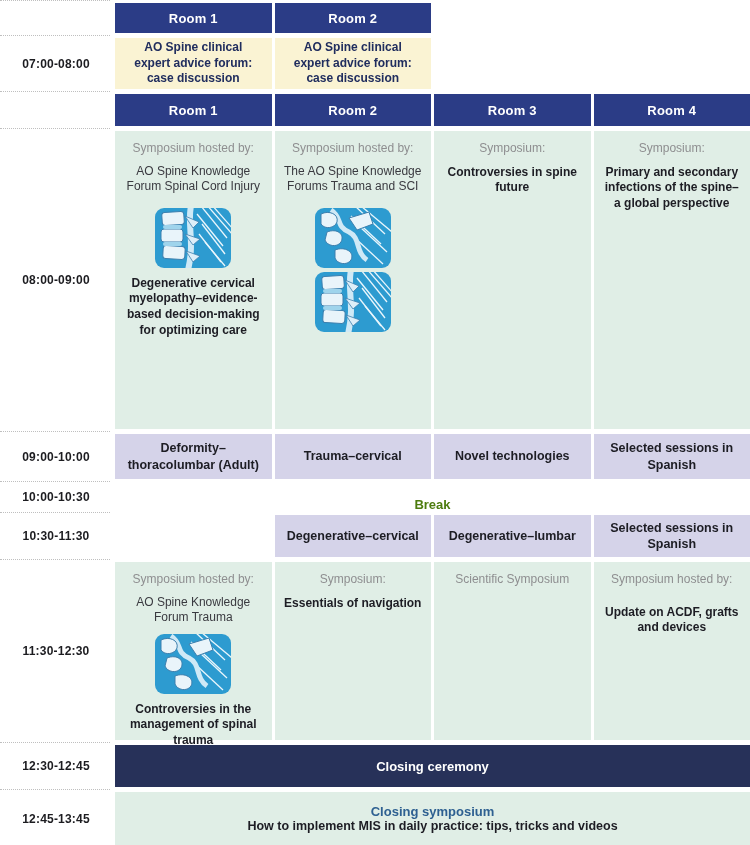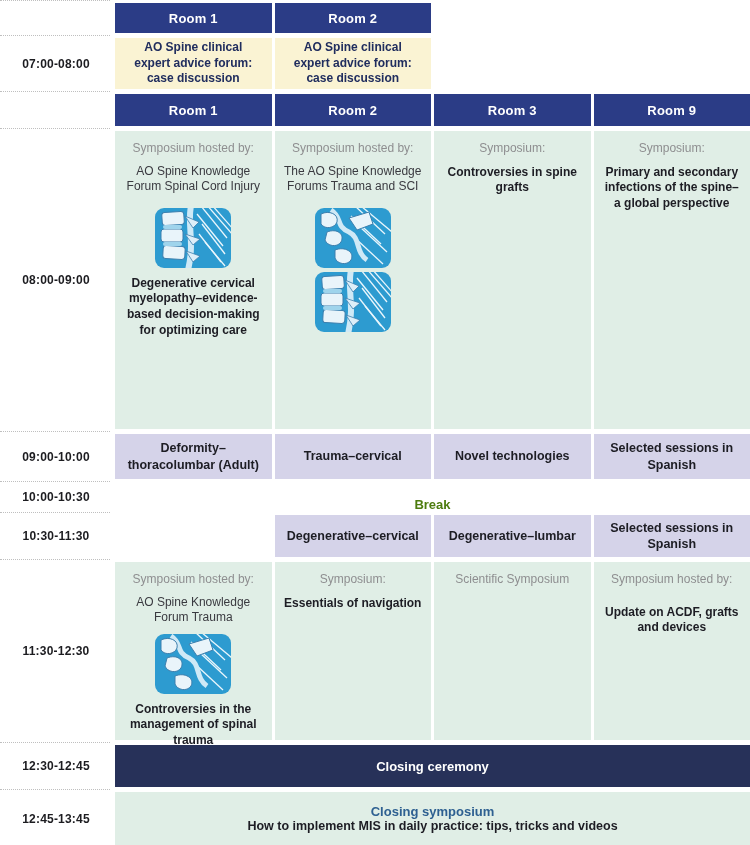--- a/index.html
+++ b/index.html
@@ -130,21 +130,21 @@
     <div class="hdr" style="grid-area:1/2">Room 1</div>
     <div class="hdr" style="grid-area:1/3">Room 2</div>
 
     <div class="time" style="grid-row:2">07:00-08:00</div>
     <div class="yellow" style="grid-area:2/2">AO Spine clinical expert advice forum: case discussion</div>
     <div class="yellow" style="grid-area:2/3">AO Spine clinical expert advice forum: case discussion</div>
 
     <div class="hdr" style="grid-area:3/2">Room 1</div>
     <div class="hdr" style="grid-area:3/3">Room 2</div>
     <div class="hdr" style="grid-area:3/4">Room 3</div>
-    <div class="hdr" style="grid-area:3/5">Room 9</div>
+    <div class="hdr" style="grid-area:3/5">Room 4</div>
 
     <div class="time" style="grid-row:4">08:00-09:00</div>
     <div class="green" style="grid-area:4/2">
       <div class="prefix">Symposium hosted by:</div>
       <div class="host">AO Spine Knowledge Forum Spinal Cord Injury</div>
       <span class="spine">
           <svg>
             <use href="#sym-spine-a"></use>
           </svg>
         </span>
@@ -159,21 +159,21 @@
           </svg>
         </span>
       <span class="spine second">
           <svg>
             <use href="#sym-spine-a"></use>
           </svg>
         </span>
     </div>
     <div class="green" style="grid-area:4/4">
       <div class="prefix">Symposium:</div>
-      <div class="title">Controversies in spine grafts</div>
+      <div class="title">Controversies in spine future</div>
     </div>
     <div class="green" style="grid-area:4/5">
       <div class="prefix">Symposium:</div>
       <div class="title">Primary and secondary infections of the spine–a global perspective</div>
     </div>
 
     <div class="time" style="grid-row:5">09:00-10:00</div>
     <div class="lav" style="grid-area:5/2">Deformity–thoracolumbar (Adult)</div>
     <div class="lav" style="grid-area:5/3">Trauma–cervical</div>
     <div class="lav" style="grid-area:5/4">Novel technologies</div>

